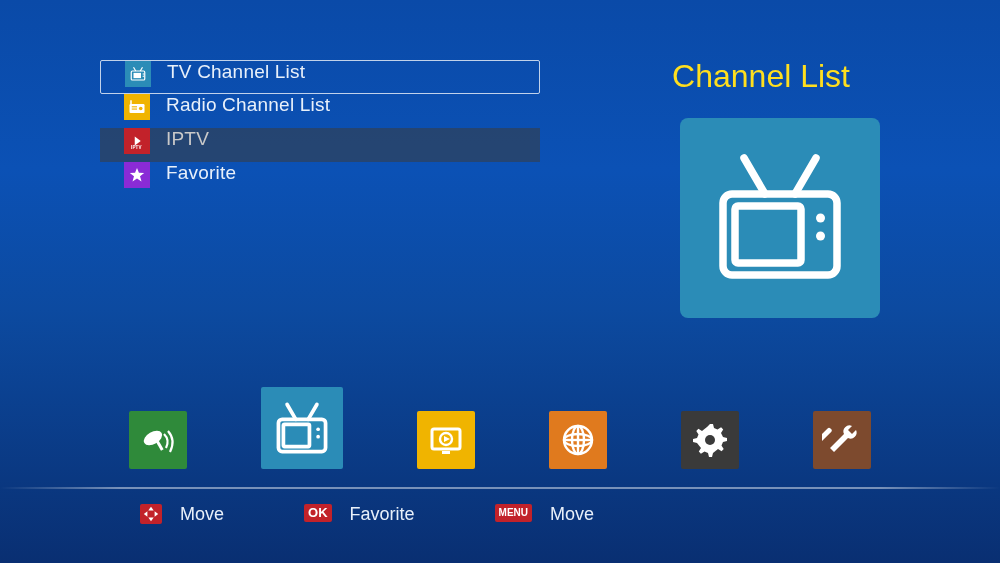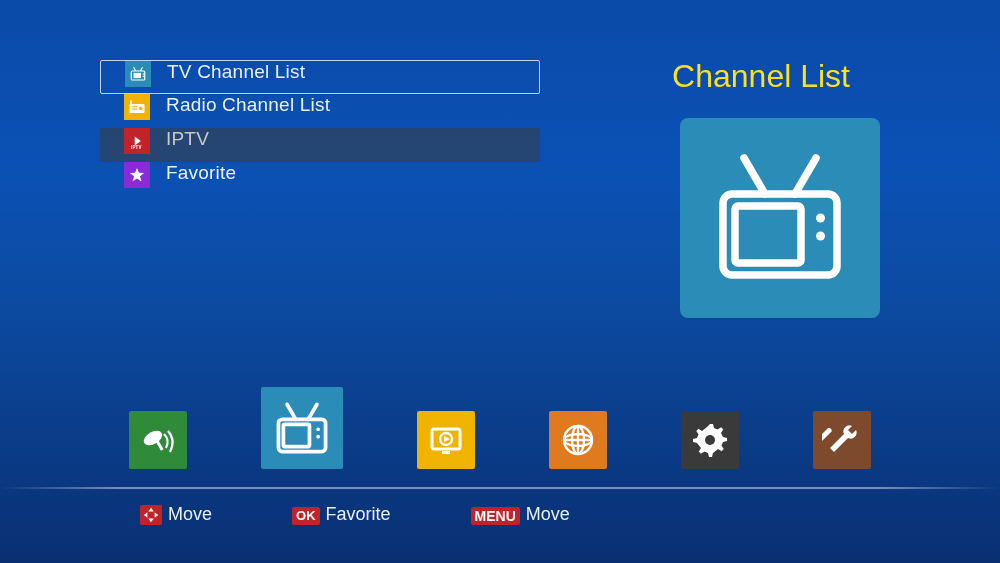--- a/index.html
+++ b/index.html
@@ -105,21 +105,21 @@
   .hints {
     position: absolute;
     left: 0; right: 0;
     bottom: 38px;
     display: flex;
     gap: 80px;
     padding-left: 140px;
     align-items: center;
     font-size: 18px;
   }
-  .hint { display: flex; align-items: flex-end; gap: 6px; }
+  .hint { display: flex; align-items: flex-start; gap: 18px; }
   .hint-badge {
     background: #c2222a;
     color: #fff;
     font-size: 13px;
     font-weight: 700;
     padding: 2px 4px;
     border-radius: 2px;
     min-width: 22px;
     text-align: center;
     line-height: 14px;
@@ -307,16 +307,16 @@
         </svg>
       </span>
     </span>
     <span>Move</span>
   </div>
   <div class="hint">
     <span class="hint-badge">OK</span>
     <span>Favorite</span>
   </div>
   <div class="hint">
-    <span class="hint-badge" style="font-size:14px;">MENU</span>
+    <span class="hint-badge" style="font-size:10px;">MENU</span>
     <span>Move</span>
   </div>
 </div>
 
 </body></html>

